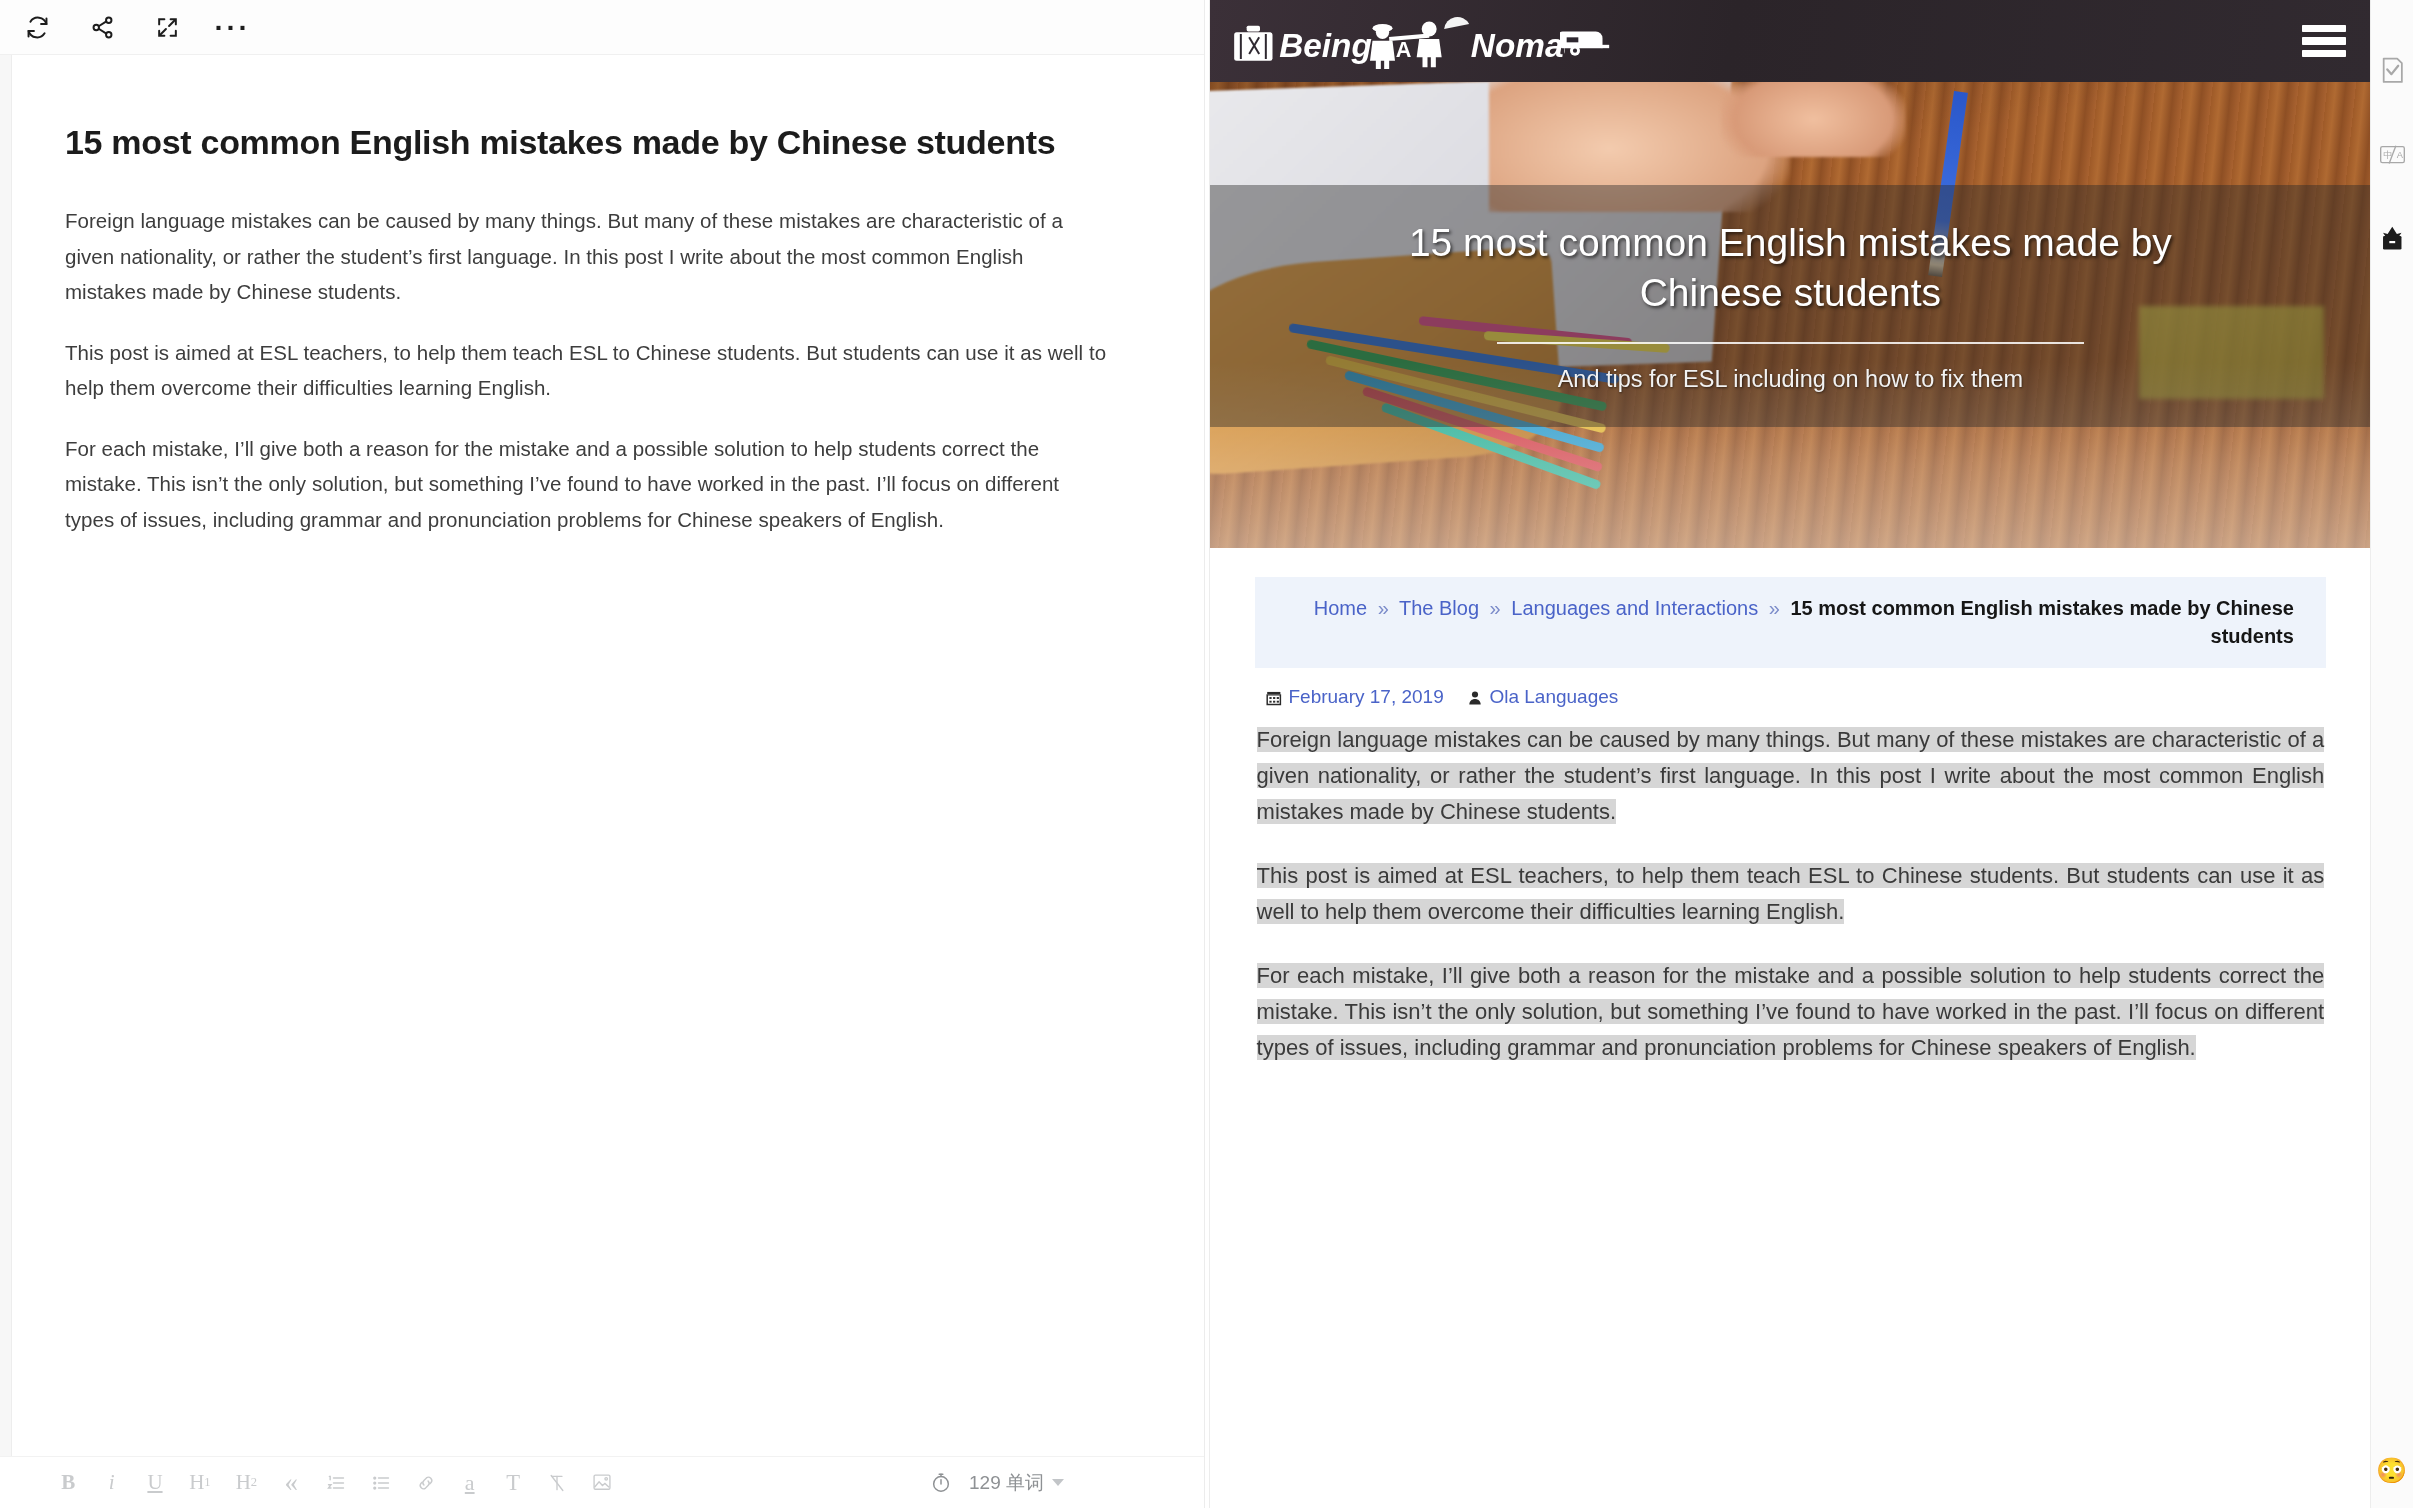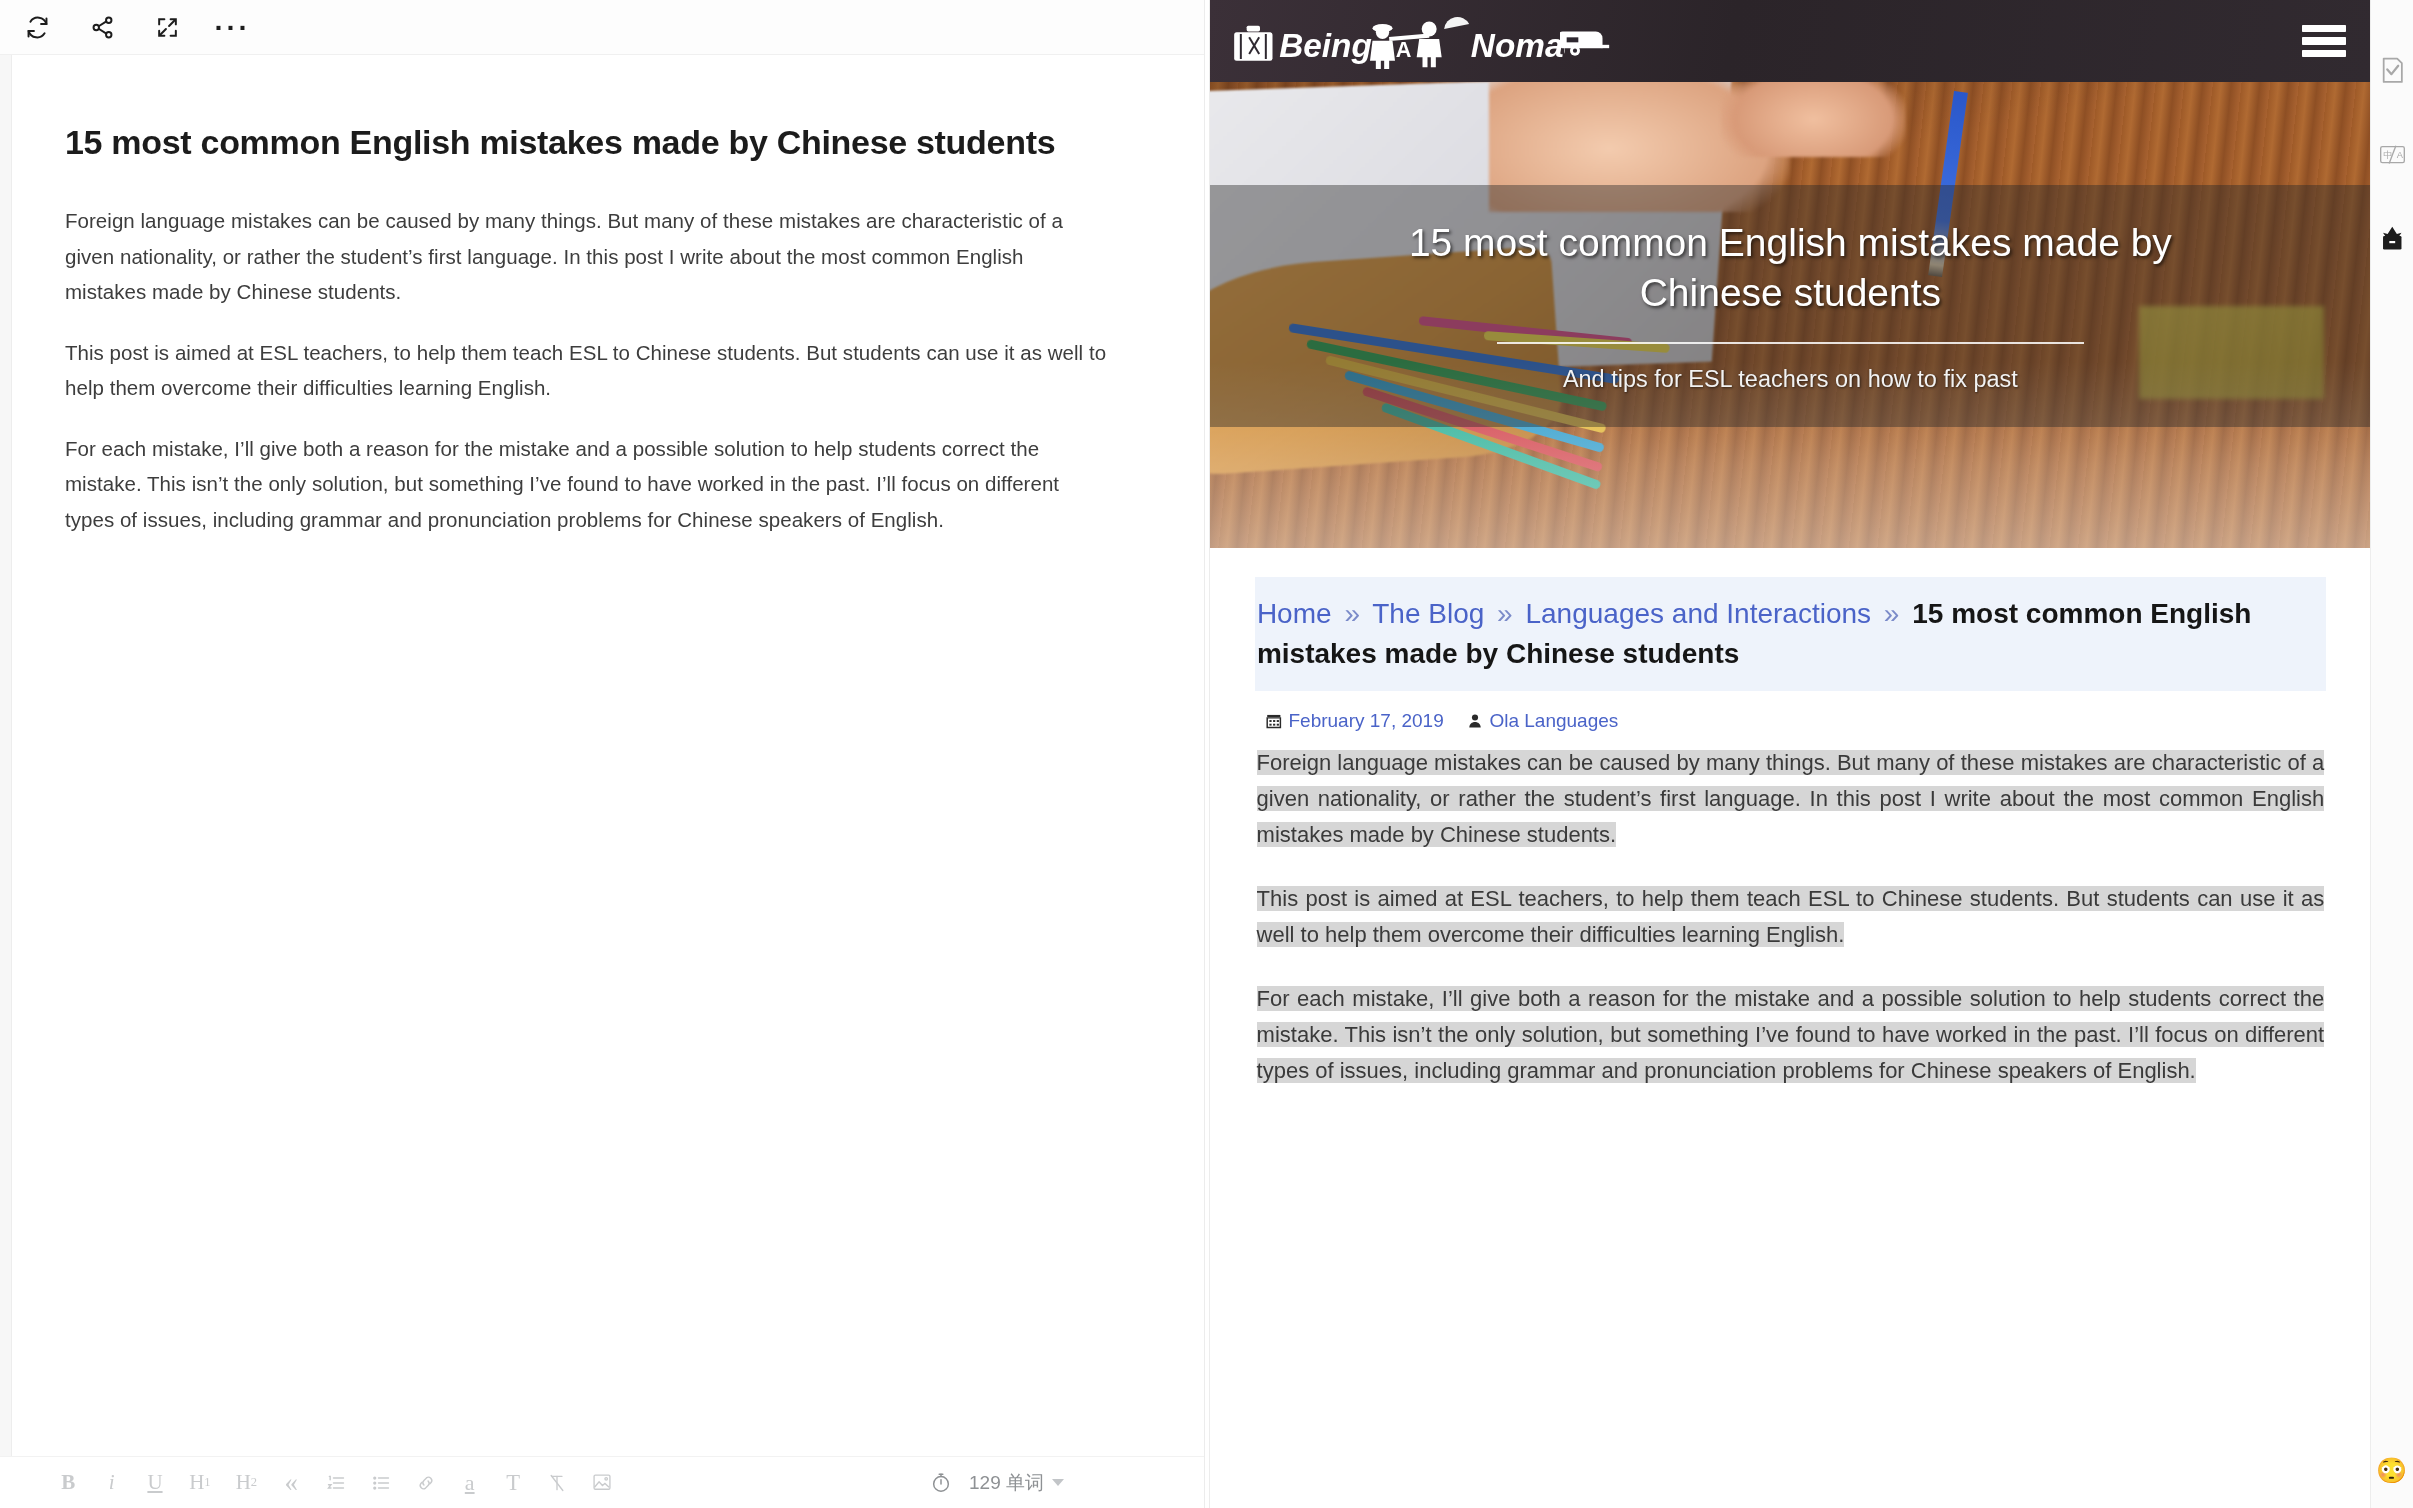--- a/index.html
+++ b/index.html
@@ -241,23 +241,23 @@
     font-size: 23.5px;
     font-weight: 400;
     text-shadow: 0.8px 0.8px 2.5px rgba(0,0,0,0.6);
   }
 
   .article {
     padding: 28.5px 45px 0 45px;
   }
   .breadcrumb {
     background: #eef3fb;
-    padding: 17px 2px;
-    text-align: left;
-    font-size: 28px;
+    padding: 17px 32px;
+    text-align: right;
+    font-size: 20px;
     line-height: 1.44;
     color: #1d1d1d;
   }
   .breadcrumb a { color: #4a63c8; text-decoration: none; cursor: pointer; }
   .breadcrumb .sep { color: #7b8bc9; margin: 0 5px; }
   .breadcrumb .current { font-weight: 700; color: #161616; }
 
   .meta {
     display: flex; align-items: center;
     gap: 6px;
@@ -491,21 +491,21 @@
         <i style="left:18%; top:58%; width:54%; background:#d2454f; transform:rotate(18deg);"></i>
         <i style="left:22%; top:70%; width:50%; background:#2bb39b; transform:rotate(20deg);"></i>
         <i style="left:30%; top:4%;  width:46%; background:#d44a86; transform:rotate(6deg);"></i>
         <i style="left:44%; top:16%; width:40%; background:#e8d44a; transform:rotate(4deg);"></i>
       </div>
       <div class="ph-sheen"></div>
       <div class="hero-overlay"></div>
       <div class="hero-text">
         <div class="hero-title">15 most common English mistakes made by Chinese students</div>
         <div class="hero-rule"></div>
-        <div class="hero-sub">And tips for ESL teachers on how to fix past</div>
+        <div class="hero-sub">And tips for ESL including on how to fix them</div>
       </div>
     </div>
 
     <div class="article">
 
       <div class="breadcrumb">
         <a>Home</a>
         <span class="sep">»</span>
         <a>The Blog</a>
         <span class="sep">»</span>

